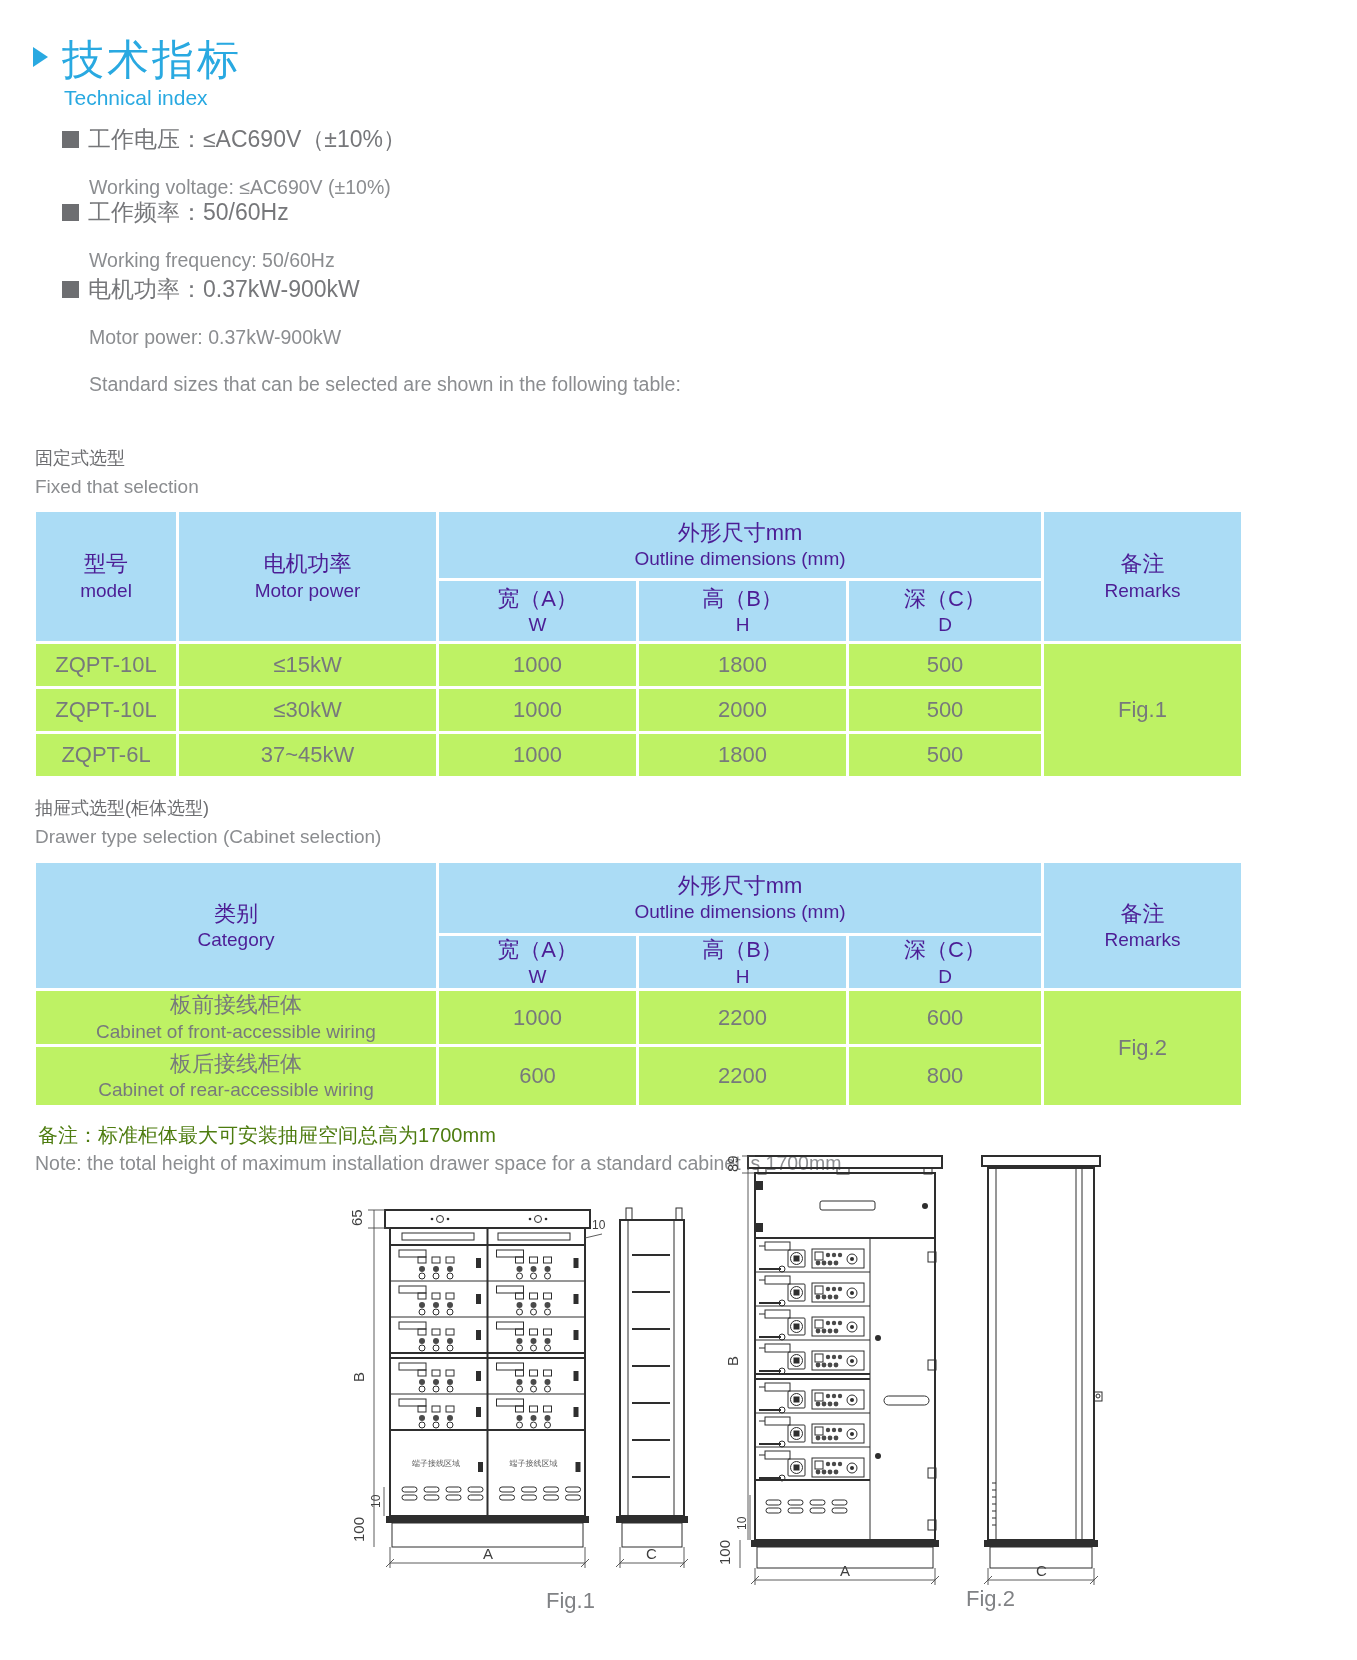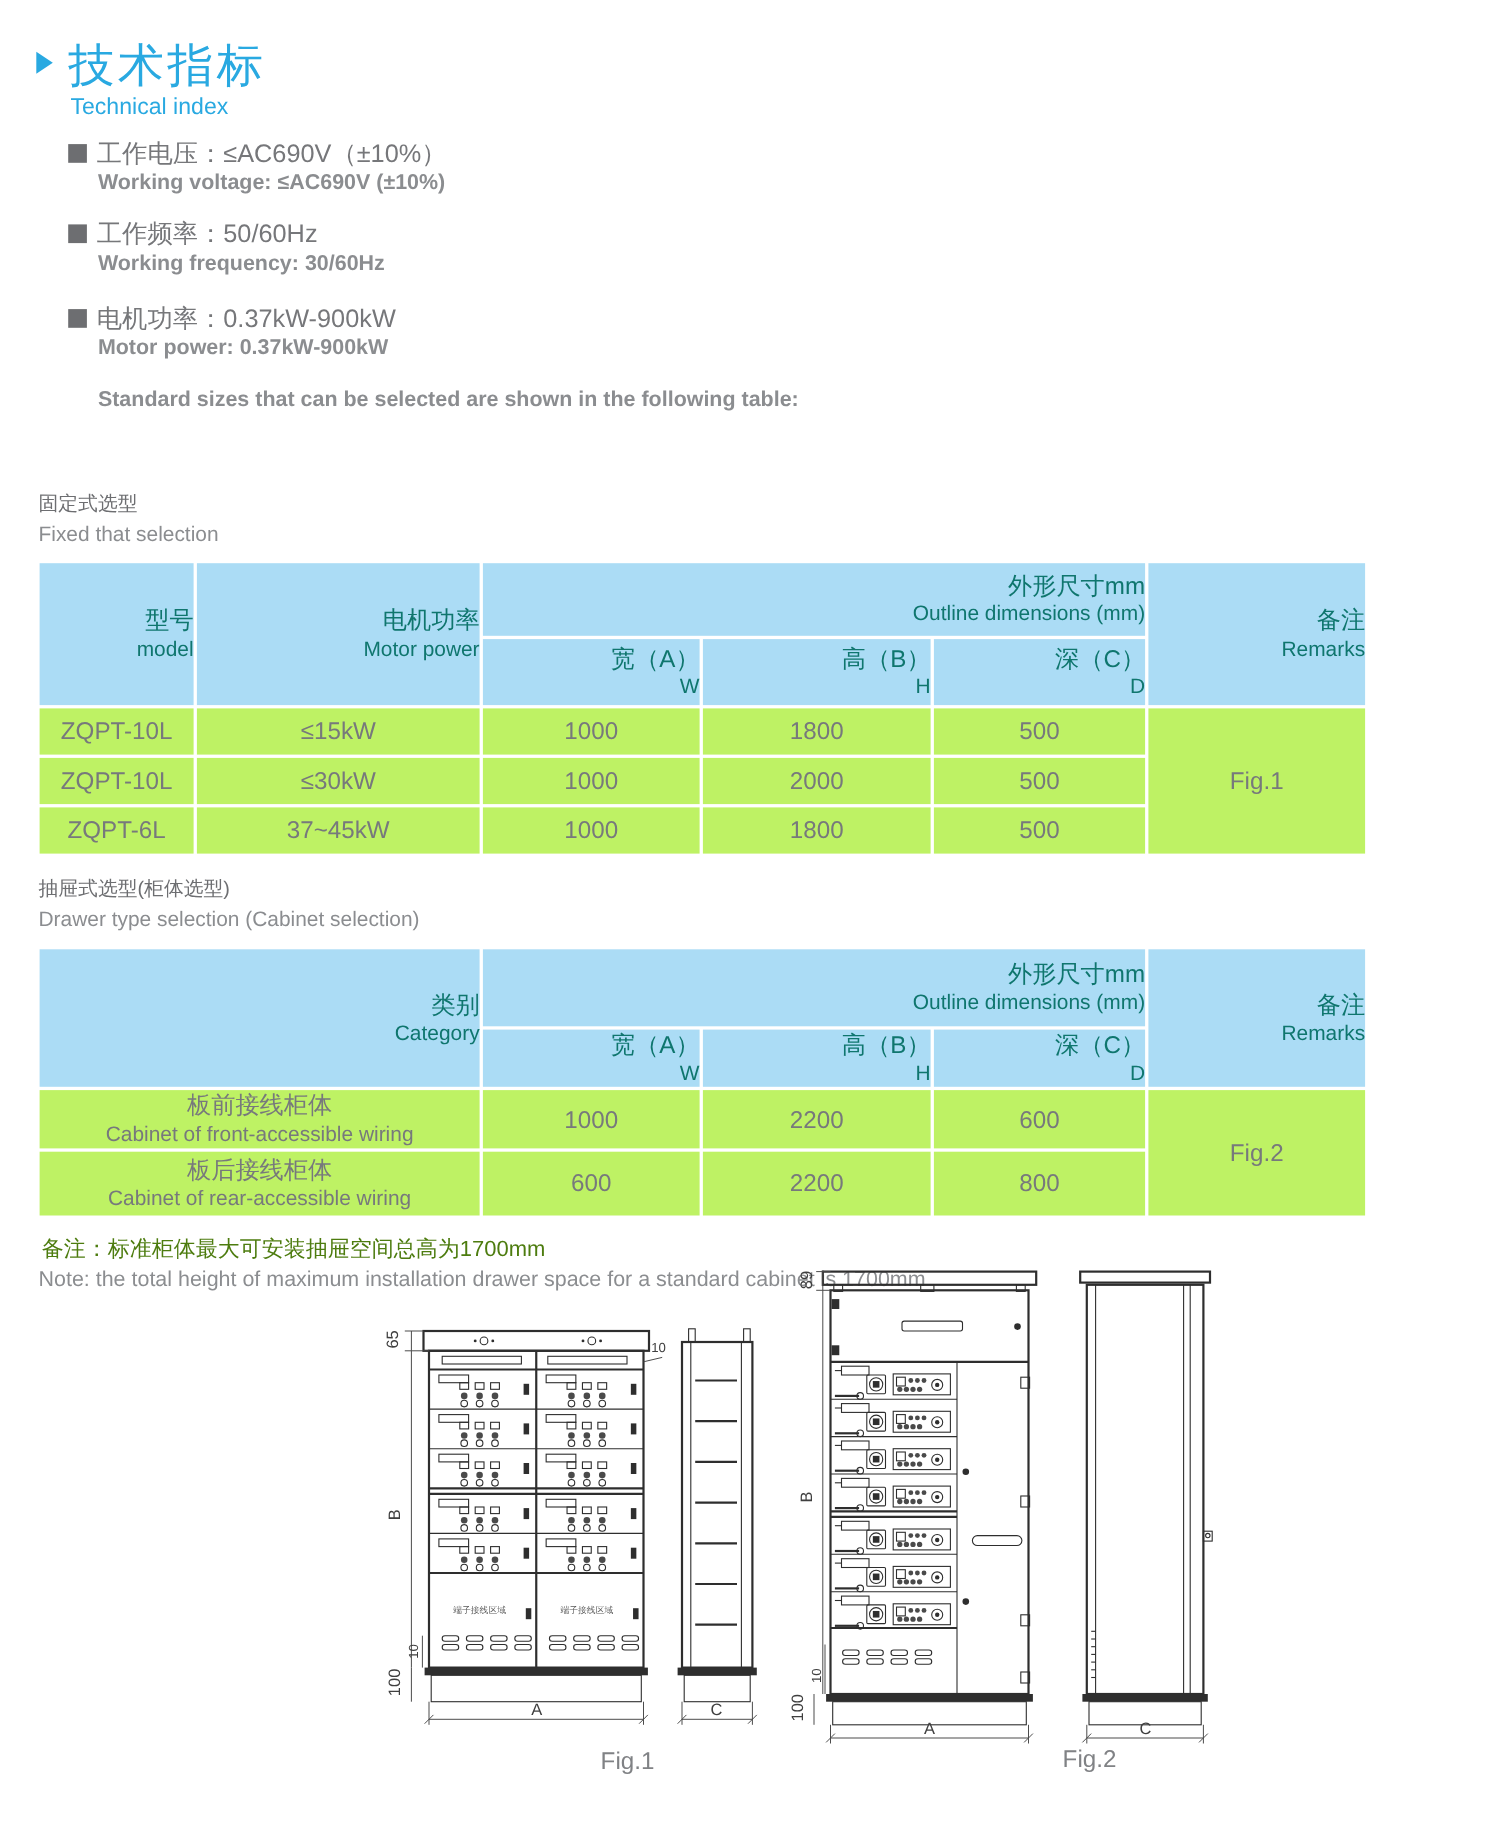--- a/index.html
+++ b/index.html
@@ -10,29 +10,29 @@
   
   .arrow{position:absolute;left:33px;top:47px;width:0;height:0;
          border-left:15px solid #29a9e1;border-top:10px solid transparent;border-bottom:10px solid transparent;}
   .title-cn{position:absolute;left:62px;top:32px;font-size:42px;color:#29a9e1;letter-spacing:3px;}
   .title-en{position:absolute;left:64px;top:86px;font-size:21px;color:#29a9e1;}
 
   
   .spec{position:absolute;}
   .spec .cn{display:flex;align-items:center;gap:9px;font-size:23px;color:#76777a;white-space:nowrap;}
   .sq{display:inline-block;width:17px;height:17px;background:#6d6e71;flex:0 0 auto;}
-  .spec .en{margin:0 0 0 27px;font-size:19.5px;color:#8b8d90;white-space:nowrap;font-weight:bold;}
+  .spec .en{margin:21px 0 0 27px;font-size:19.5px;color:#8b8d90;white-space:nowrap;}
 
   .sec-cn{position:absolute;font-size:18px;color:#6d6e71;}
   .sec-en{position:absolute;font-size:19px;color:#8b8d90;}
 
   
   table{border-collapse:separate;border-spacing:3px;table-layout:fixed;}
   td{text-align:center;vertical-align:middle;background:#bef264;color:#77797c;font-size:22px;padding:0;}
-  td.hd{background:#abdcf5;color:#0f766e;text-align:right;}
+  td.hd{background:#abdcf5;color:#4c1d95;}
   .c1{font-size:22px;line-height:1.3;}
   .c2{font-size:19px;line-height:1.25;}
   .note-cn{position:absolute;font-size:20px;color:#4d7c0f;white-space:nowrap;}
   .note-en{position:absolute;font-size:19.5px;color:#8b8d90;white-space:nowrap;}
 
   
   svg text{font-family:"Liberation Sans","DejaVu Sans",sans-serif;}
   .ln{fill:none;stroke:#2e2e2e;stroke-width:1;}
   .ln2{fill:none;stroke:#2e2e2e;stroke-width:2;}
   .fl{fill:#2e2e2e;}
@@ -57,21 +57,21 @@
         <span class="sq"></span>
         <span>工作电压：≤AC690V（±10%）</span>
       </div>
     <div class="en">Working voltage: ≤AC690V (±10%)</div>
   </div>
   <div class="spec" style="left:62px;top:197px;">
     <div class="cn">
         <span class="sq"></span>
         <span>工作频率：50/60Hz</span>
       </div>
-    <div class="en">Working frequency: 30/60Hz</div>
+    <div class="en">Working frequency: 50/60Hz</div>
   </div>
   <div class="spec" style="left:62px;top:274px;">
     <div class="cn">
         <span class="sq"></span>
         <span>电机功率：0.37kW-900kW</span>
       </div>
     <div class="en">Motor power: 0.37kW-900kW</div>
   </div>
   <div class="spec" style="left:62px;top:352px;">
     <div class="en">Standard sizes that can be selected are shown in the following table:</div>

